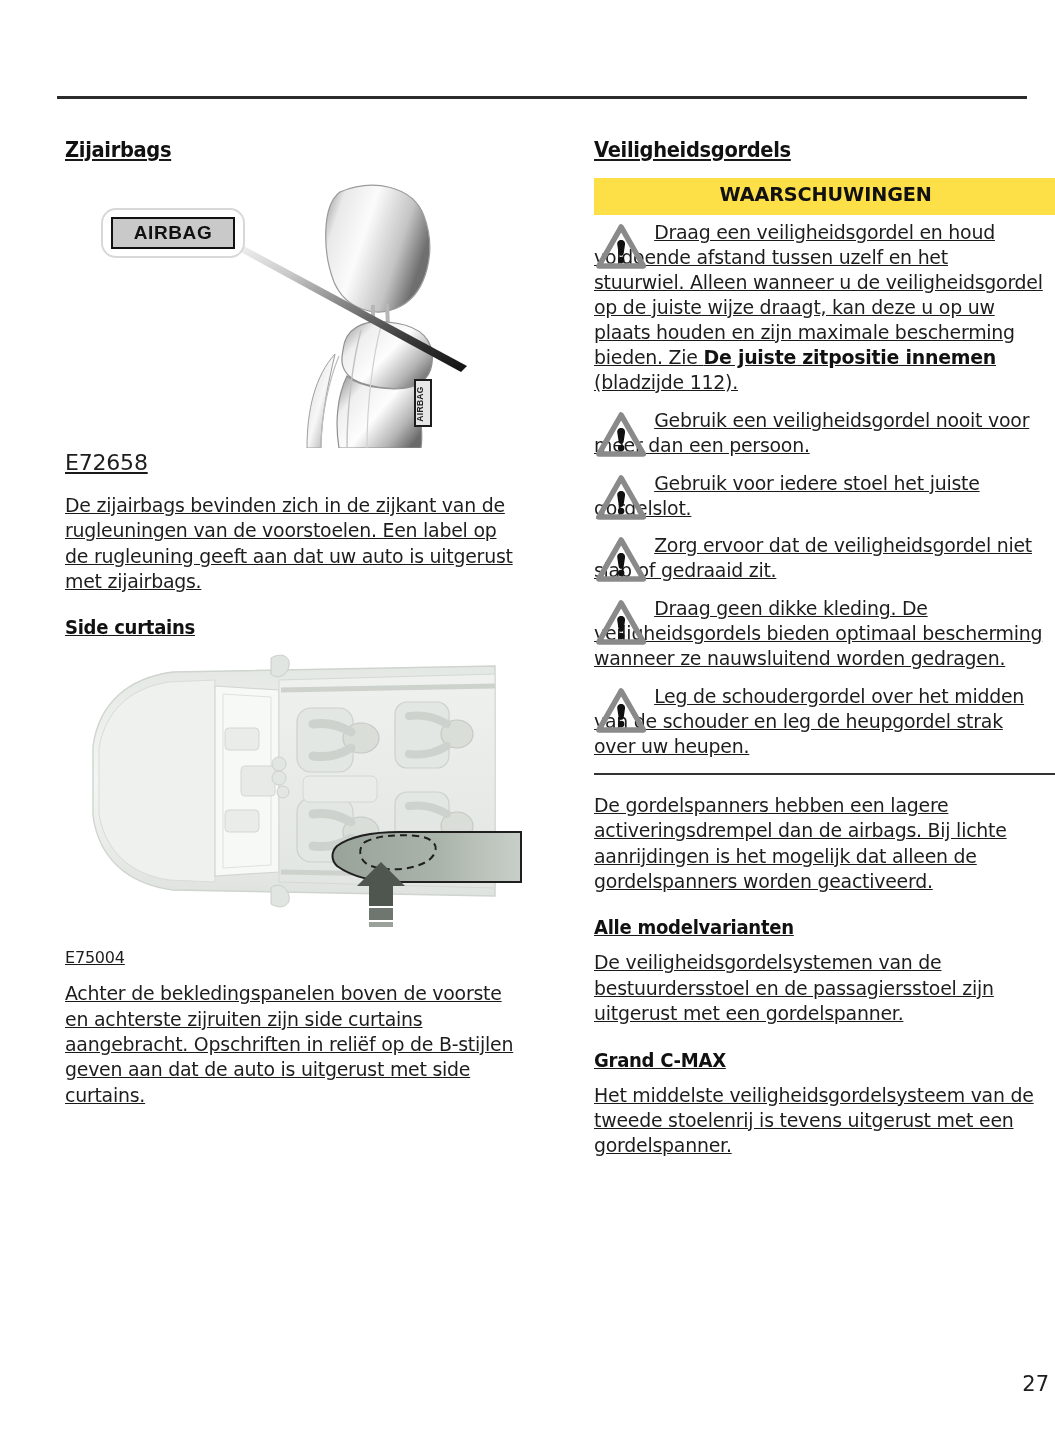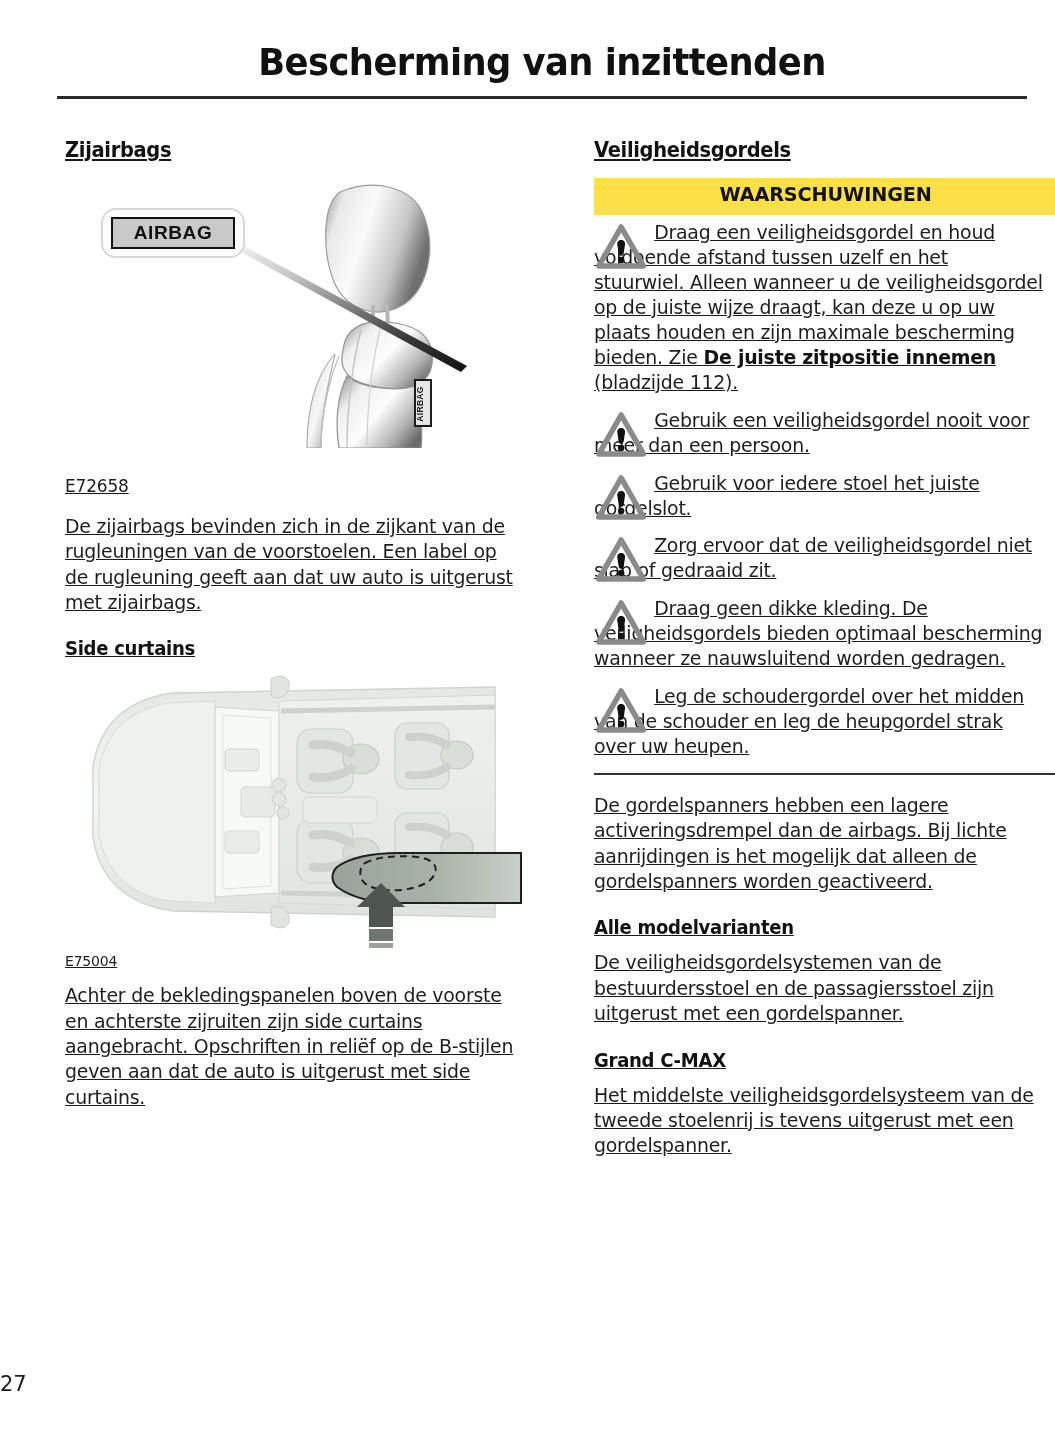--- a/index.html
+++ b/index.html
@@ -83,28 +83,28 @@
   p.body {
     font-size: 19.5px;
     line-height: 1.30;
     margin: 0 0 16px 0;
     color: #1d1d1d;
     letter-spacing: -0.25px;
     transform: scaleX(0.97);
     transform-origin: left center;
   }
   .fig-caption {
-    font-size: 17px;
+    font-size: 22px;
     color: #1d1d1d;
-    margin: 28px 0 18px 0;
+    margin: 2px 0 18px 0;
     letter-spacing: -0.2px;
   }
   .fig-caption.small {
-    font-size: 14px;
-    margin: 4px 0 14px 0;
+    font-size: 16px;
+    margin: 20px 0 14px 0;
   }
 
   
   .fig1 {
     position: relative;
     width: 463px;
     height: 270px;
     margin-top: 4px;
   }
   .airbag-label {
@@ -198,35 +198,32 @@
   .warn-rule {
     border: none;
     border-top: 2px solid #333333;
     margin: 6px 0 18px 0;
   }
 
   
   .page-number {
     position: absolute;
     left: 0;
-    right: 0;
+    right: 6px;
     top: 1372px;
-    text-align: left;
+    text-align: right;
     font-size: 21px;
     color: #1d1d1d;
   }
 </style>
 </head>
 <body>
 
 <div class="page">
 
-  <div class="page-header">
-    <div class="page-title">Bescherming van inzittenden</div>
-  </div>
   <div class="header-rule"></div>
 
   <div class="col col-left">
 
     <h2 class="sec">Zijairbags</h2>
 
     <div class="fig1">
 
       <svg class="leader-line" viewBox="0 0 258 150">
         <defs>

